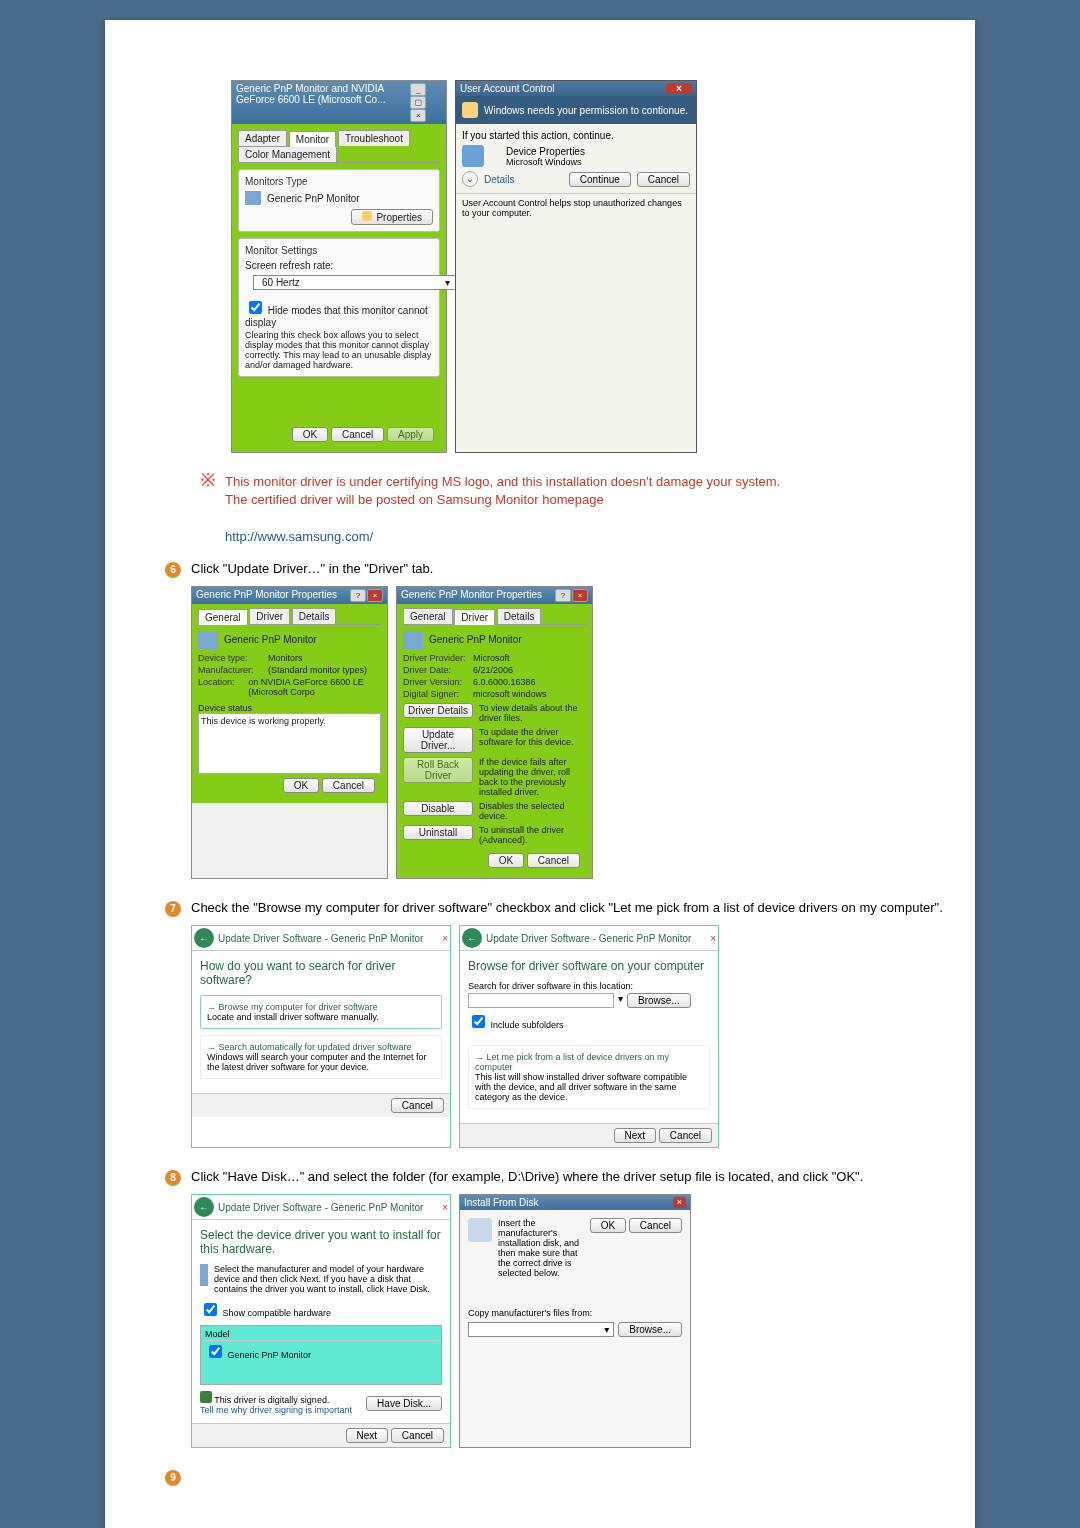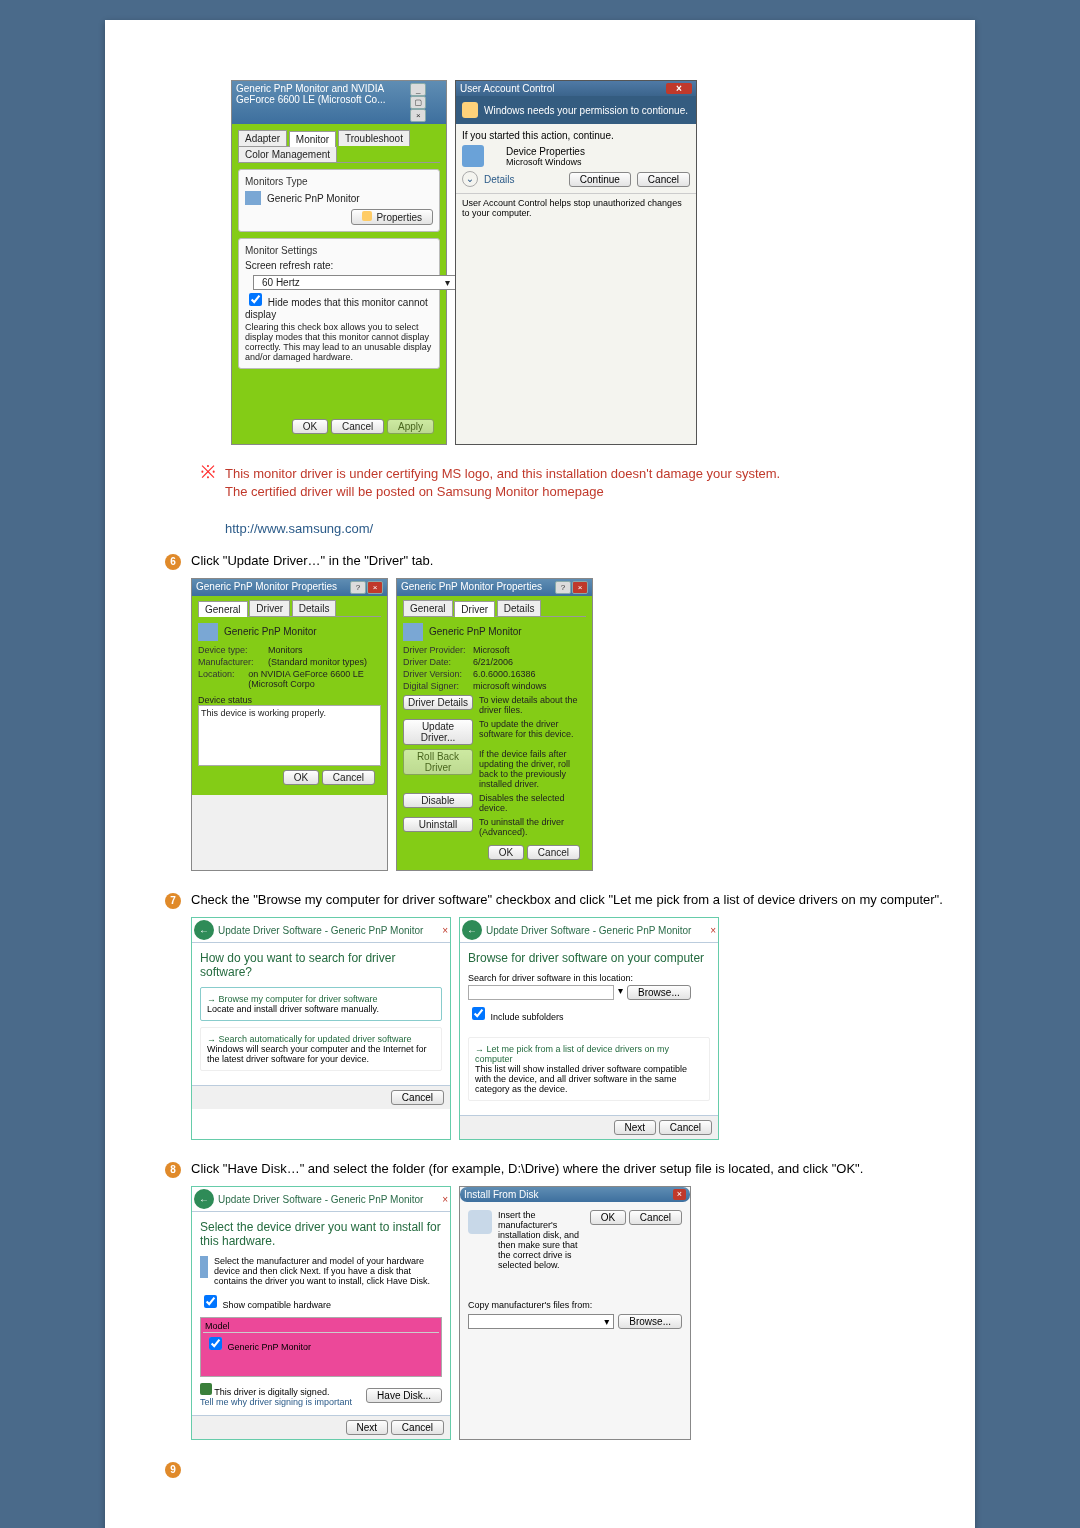--- a/index.html
+++ b/index.html
@@ -95,21 +95,21 @@
   .wiz .wbody { padding:8px; background:#fff; }
   .wiz .headline { color:#246b3f; font-size:12px; margin-bottom:8px; }
   .wiz .opt { padding:6px; border:1px solid #eee; border-radius:2px; margin-bottom:6px; font-size:9px; }
   .wiz .opt .h { color:#246b3f; }
   .wiz .opt.sel .h { color:#246b3f; }
   .wiz input[type=text]{ width:140px; border:1px solid #aaa; font-size:9px; padding:1px 2px; }
   .wiz .wfoot { text-align:right; padding:4px 6px; background:#f0f0f0; border-top:1px solid #bcd; }
 
   
   .ifd { width:230px; border:1px solid #888; font-size:10px; background:#f6f6f6; }
-  .ifd .ihdr { background:linear-gradient(#5f8db3,#3d6f9e); color:#fff; padding:2px 4px; display:flex; justify-content:space-between;border-radius:7px; }
+  .ifd .ihdr { background:linear-gradient(#5f8db3,#3d6f9e); color:#fff; padding:2px 4px; display:flex; justify-content:space-between; }
   .ifd .ihdr .close { background:#c0392b;color:#fff;text-align:center;border-radius:2px;font-size:9px;padding:0 4px; }
   .ifd .ibody { padding:8px; }
   .ifd .msg { display:flex; gap:6px; align-items:flex-start; }
   .ifd .msg .disk-icon { width:24px;height:24px;background:#c8d8e8;border-radius:4px;display:inline-block; }
   .ifd .okcol { text-align:right; }
   .ifd .cmb { display:flex; gap:4px; margin-top:4px; }
   .ifd .cmb .combo { flex:1; border:1px solid #888; background:#fff; padding:1px 4px; display:flex; justify-content:space-between; }
 
   .note { color:#ff3030; font-size:18px; line-height:14px; display:inline-block;width:26px;text-align:center; }
 </style>
@@ -149,21 +149,21 @@
             </span>
           </div>
         </div>
         <div class="groupbox">
           <div class="label">Monitor Settings</div>
           <div style="margin:4px 0">Screen refresh rate:</div>
           <div class="select">
             <span>60 Hertz</span>
             <span>▾</span>
           </div>
-          <div style="">
+          <div style="margin-top:8px">
             <input type="checkbox" checked="" style="">
             <span>Hide modes that this monitor cannot display</span>
           </div>
           <div style="font-size:9px;margin-top:2px">Clearing this check box allows you to select display modes that this monitor cannot display correctly. This may lead to an unusable display and/or damaged hardware.</div>
         </div>
         <div style="height:40px"></div>
         <div class="btn-row">
           <span class="btn">OK</span>
           <span class="btn">Cancel</span>
           <span class="btn" style="opacity:.6">Apply</span>
@@ -371,21 +371,21 @@
         <span>Update Driver Software - Generic PnP Monitor</span>
         <span style="margin-left:auto;color:#c0392b">×</span>
       </div>
       <div class="wbody">
         <div class="headline">Select the device driver you want to install for this hardware.</div>
         <div style="display:flex;gap:6px;font-size:9px">
           <span style="width:22px;height:22px;background:#7aa7d4;display:inline-block"></span>
           <span>Select the manufacturer and model of your hardware device and then click Next. If you have a disk that contains the driver you want to install, click Have Disk.</span>
         </div>
         <label style="font-size:9px;display:block;margin:6px 0"><input type="checkbox" checked="" style=""> <span>Show compatible hardware</span></label>
-        <div style="border:1px solid #aaa;padding:2px;background:#ec4899;font-size:9px">
+        <div style="border:1px solid #aaa;padding:2px;background:#5eead4;font-size:9px">
           <div style="border-bottom:1px solid #ccc;padding:1px 2px">Model</div>
           <div style="padding:1px 2px"><input type="checkbox" checked="" style=""> <span>Generic PnP Monitor</span></div>
           <div style="height:20px"></div>
         </div>
         <div style="display:flex;align-items:center;justify-content:space-between;margin-top:6px;font-size:9px">
           <div>
             <span style="width:12px;height:12px;background:#3a7f3a;display:inline-block;border-radius:2px"></span>
             <span>This driver is digitally signed.</span><br>
             <span class="link">Tell me why driver signing is important</span>
           </div>

